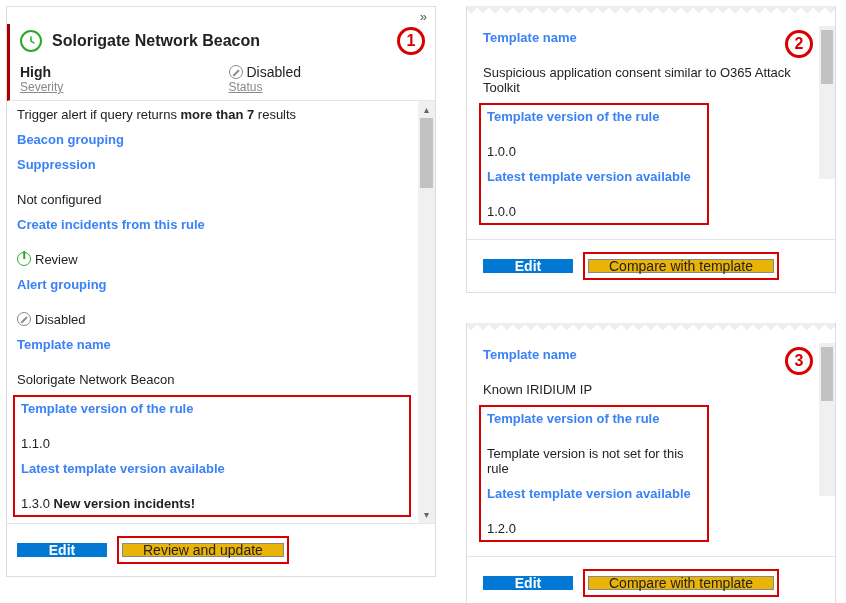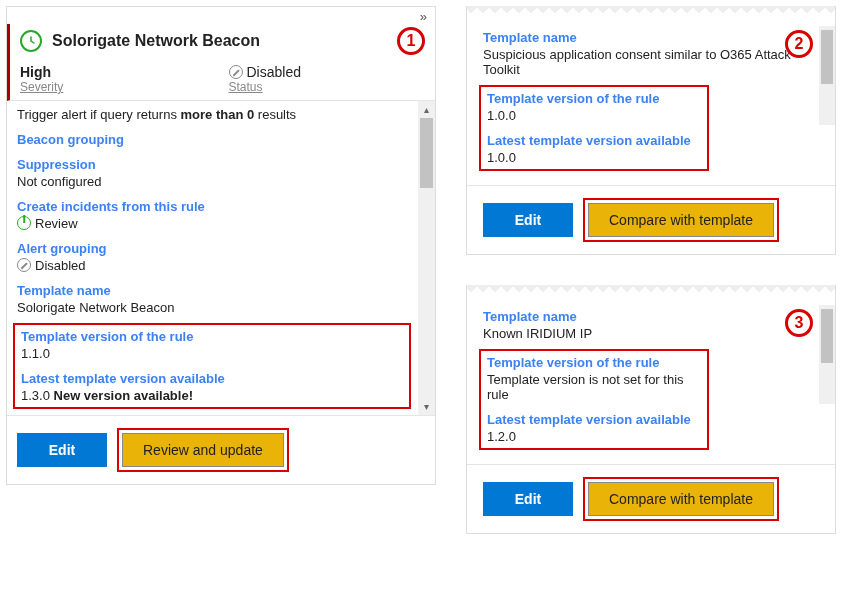--- a/index.html
+++ b/index.html
@@ -66,25 +66,25 @@
     position:absolute; left:2px; right:2px; top:17px; height:70px; background:#c2c2c2;
   }
 
   .panel-footer {
     border-top: 1px solid #e5e5e5;
     padding: 12px 10px;
     display: flex; gap: 10px; align-items: center;
   }
 
   .sect-lbl { font-size: 13px; color: #3b82f6; margin-top: 10px; font-weight: bold; }
-  .sect-val { font-size: 13px; color: #222; margin-top: 2px; }
+  .sect-val { font-size: 13px; color: #222; margin-top: 20px; }
 
   .btn {
     display: inline-flex; align-items: center; justify-content: center;
-    height: 34px; padding: 0 20px; font-size: 14px; cursor: pointer;
+    height: 14px; padding: 0 20px; font-size: 14px; cursor: pointer;
     border: 1px solid transparent;
   }
   .btn-primary { background: #0078d4; color: #fff; font-weight:600; min-width:90px; }
   .btn-default { background: #eab308; color: #222; border-color: #888; }
 
   .redbox { border: 2px solid #d80000; padding: 4px; }
 
   .num-badge {
     position: absolute;
     width: 28px; height: 28px;
@@ -170,42 +170,42 @@
       </div>
 
       <div class="panel-body">
         <div class="scrollbar-fake">
           <div class="up">▴</div>
           <div class="thumb"></div>
           <div class="down">▾</div>
         </div>
 
         <div class="sect-val" style="margin-top:0;">
-          <span>Trigger alert if query returns </span><b>more than 0</b><span> results</span>
+          <span>Trigger alert if query returns </span><b>more than 7</b><span> results</span>
         </div>
 
         <div class="sect-lbl">Beacon grouping</div>
 
         <div class="sect-lbl">Suppression</div>
         <div class="sect-val">Not configured</div>
 
         <div class="sect-lbl">Create incidents from this rule</div>
         <div class="sect-val"><span class="power-icon"></span><span>Review</span></div>
 
         <div class="sect-lbl">Alert grouping</div>
         <div class="sect-val"><span class="disabled-icon"></span><span>Disabled</span></div>
 
         <div class="sect-lbl">Template name</div>
         <div class="sect-val">Solorigate Network Beacon</div>
 
         <div class="redbox" style="margin:8px 24px 0 -4px; padding:4px 6px;">
           <div class="sect-lbl" style="margin-top:0;">Template version of the rule</div>
           <div class="sect-val">1.1.0</div>
           <div class="sect-lbl">Latest template version available</div>
-          <div class="sect-val"><span>1.3.0 </span><b>New version available!</b></div>
+          <div class="sect-val"><span>1.3.0 </span><b>New version incidents!</b></div>
         </div>
       </div>
 
       <div class="panel-footer">
         <span class="btn btn-primary">Edit</span>
         <span class="redbox" style="padding:3px;">
           <span class="btn btn-default">Review and update</span>
         </span>
       </div>
     </div>

